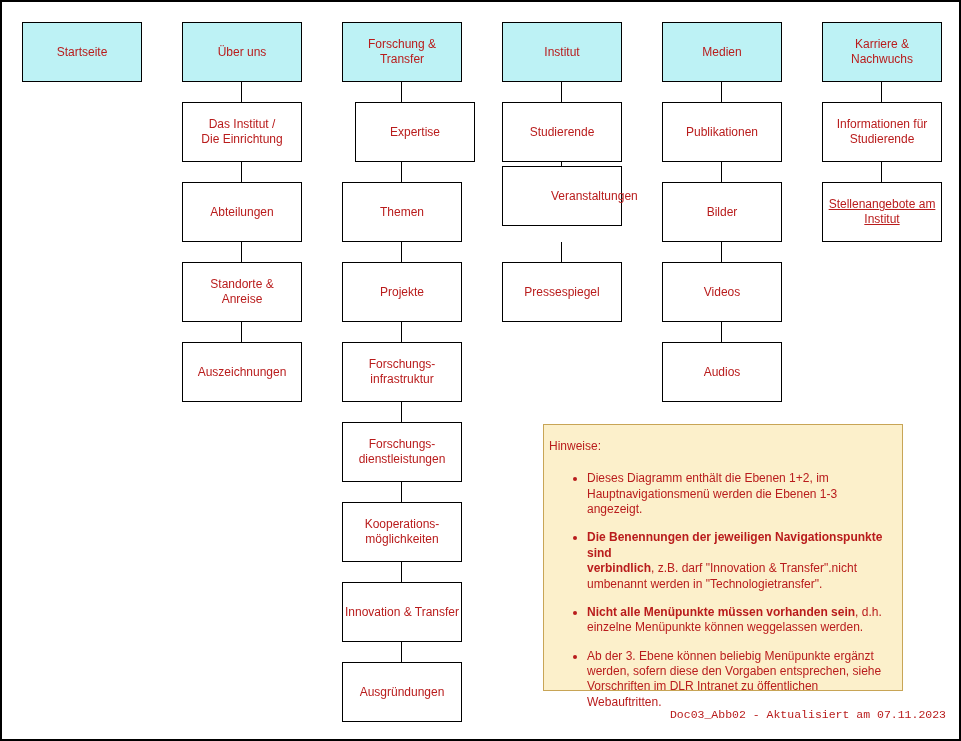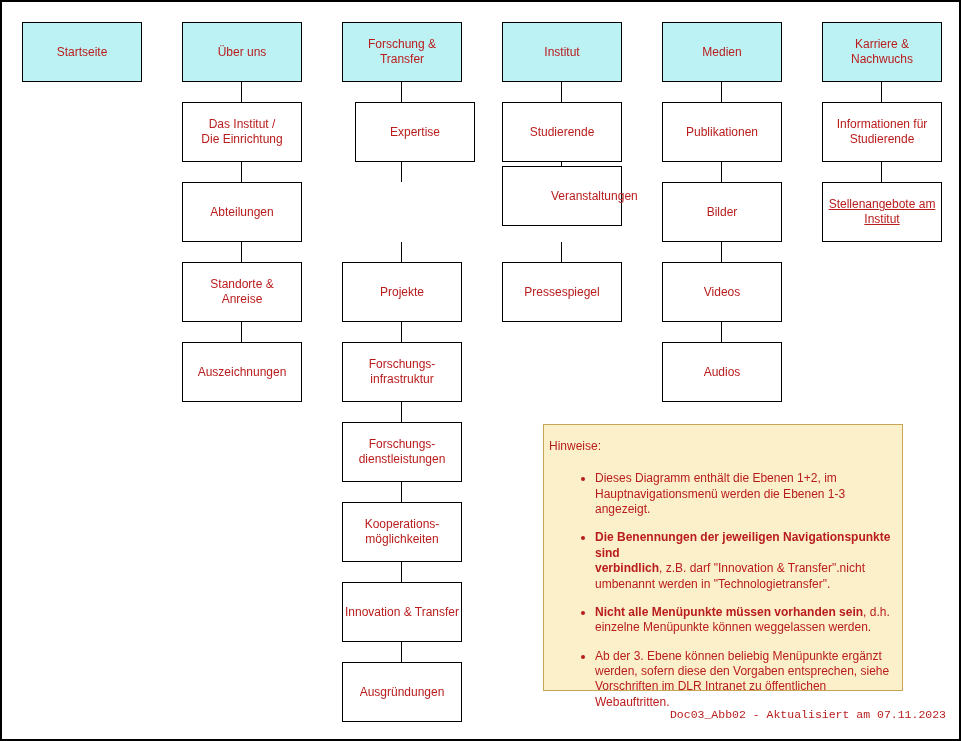--- a/index.html
+++ b/index.html
@@ -35,21 +35,21 @@
     position: absolute; left: 541px; top: 422px;
     width: 360px; height: 267px;
     background: var(--note-fill, #FCF0CB);
     border: 1px solid var(--note-border, #C8A556);
     box-sizing: border-box;
     font-size: 12px; line-height: 1.28;
     padding: 14px 8px 0 5px;
   }
   .note-title { margin: 0 0 17px 0; }
   .note-list { margin: 0; padding: 0 0 0 38px; list-style: disc outside; }
-  .note-list li { margin: 0 0 13px 8px; white-space: pre-line; }
+  .note-list li { margin: 0 0 13px 0; white-space: pre-line; }
   .note-list li b { font-weight: bold; }
   .footer {
     position: absolute; top: 706px; right: 13px;
     font-family: "Liberation Mono", monospace;
     font-size: 11.5px;
     white-space: nowrap;
   }
 </style>
 </head>
 <body>
@@ -87,20 +87,23 @@
       <div class="column" style="left: 340px;">
         <div class="box top-box" style="top: 20px;">
           <div class="box-label">Forschung &amp;
 Transfer</div>
         </div>
         <div class="connector" style="top: 80px;"></div>
         <div class="box child-box" style="top: 100px; margin-left: 13px;">
           <div class="box-label">Expertise</div>
         </div>
         <div class="connector" style="top: 160px;"></div>
+        <div class="box child-box" style="top: 180px;">
+          <div class="box-label">Themen</div>
+        </div>
         <div class="connector" style="top: 240px;"></div>
         <div class="box child-box" style="top: 260px;">
           <div class="box-label">Projekte</div>
         </div>
         <div class="connector" style="top: 320px;"></div>
         <div class="box child-box" style="top: 340px;">
           <div class="box-label">Forschungs-
 infrastruktur</div>
         </div>
         <div class="connector" style="top: 400px;"></div>

